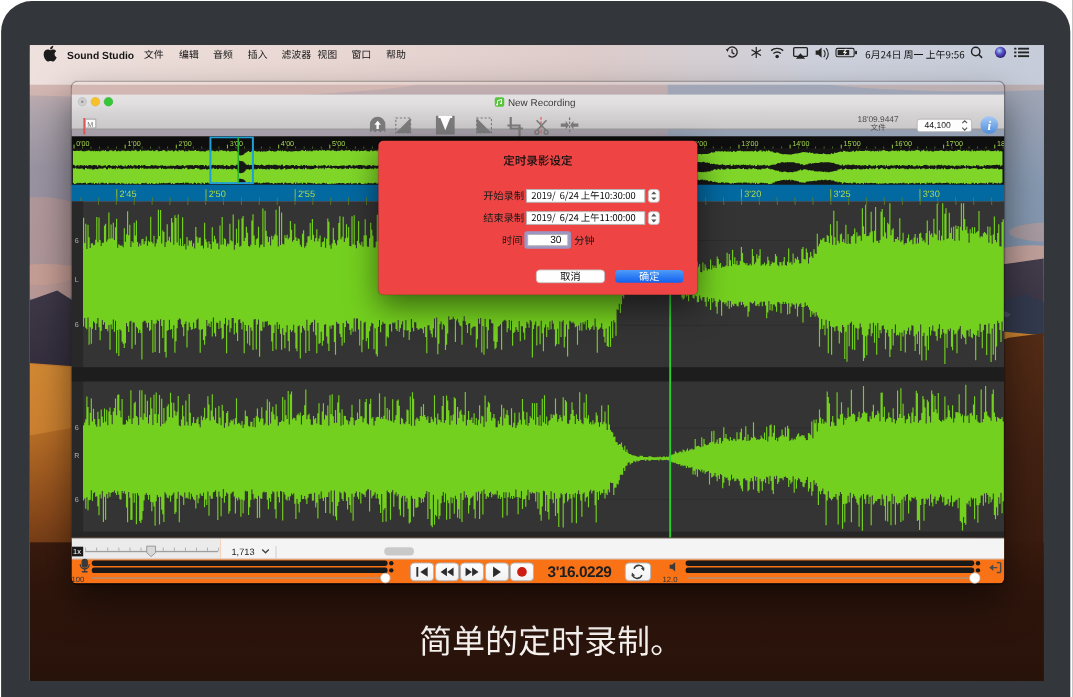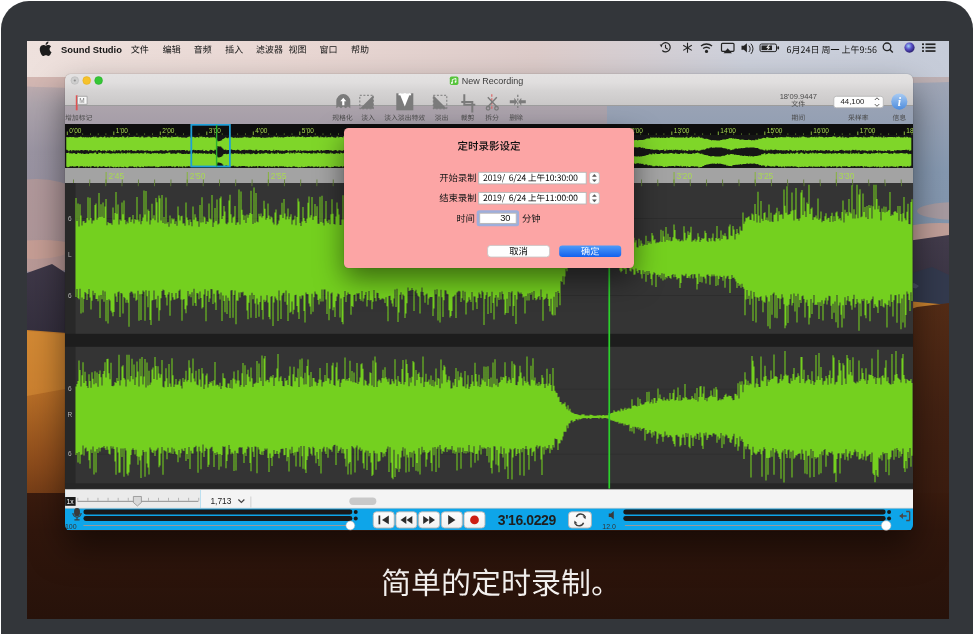--- a/index.html
+++ b/index.html
@@ -1,24 +1,24 @@
 <!DOCTYPE html>
 <html><head><meta charset="utf-8"><style>
 *{margin:0;padding:0;box-sizing:border-box}
 body{width:975px;height:634px;background:#fff;font-family:"Liberation Sans",sans-serif;position:relative;overflow:hidden}
 .bezel{position:absolute;left:1px;top:1px;width:972px;height:633px;background:#33363a;border-radius:28px 28px 0 0}
 .screen{position:absolute;left:26.5px;top:41.2px;width:922px;height:578px;overflow:hidden;background:#888}
 .menubar{position:absolute;left:0;top:0;width:922px;height:36px;background:linear-gradient(90deg,#eee1dd 0%,#e9d7d3 30%,#ddccca 55%,#cdd1dc 78%,#c6ccd9 100%)}
 .window{position:absolute;left:38.2px;top:33px;width:848.8px;height:457px;border-radius:6px;box-shadow:0 16px 34px rgba(0,0,0,0.5),0 0 1px rgba(0,0,0,0.5);overflow:hidden}
-.chrome{position:absolute;left:0;top:0;width:848.8px;height:32px;background:linear-gradient(#e4e2e2 0%,#e0dede 28%,#d5d3d3 55%,#cac8c8 100%);border-bottom:1px solid #9c9c9c}
+.chrome{position:absolute;left:0;top:12px;width:848.8px;height:32px;background:linear-gradient(#e4e2e2 0%,#e0dede 28%,#d5d3d3 55%,#cac8c8 100%);border-bottom:1px solid #9c9c9c}
 .overview{position:absolute;left:0;top:49.5px;width:848.8px;height:44.5px;background:#151515}
-.zoomruler{position:absolute;left:0;top:94px;width:848.8px;height:15.2px;background:#a3a3a3}
+.zoomruler{position:absolute;left:0;top:94px;width:848.8px;height:15.2px;background:#0369a1}
 .main{position:absolute;left:0;top:109.2px;width:848.8px;height:305.6px;background:#343434}
-.transport{position:absolute;left:0;top:414.8px;width:848.8px;height:41px;background:#0ea5e9;border-top:1px solid #b2b2b2}
-.dialog{position:absolute;left:317.5px;top:86.8px;width:290px;height:140px;background:#fca5a5;border-radius:4.5px;box-shadow:0 11px 28px rgba(0,0,0,0.5),0 0 1px rgba(0,0,0,0.35)}
+.transport{position:absolute;left:0;top:414.8px;width:848.8px;height:41px;background:#f97316;border-top:1px solid #b2b2b2}
+.dialog{position:absolute;left:317.5px;top:86.8px;width:290px;height:140px;background:#ef4444;border-radius:4.5px;box-shadow:0 11px 28px rgba(0,0,0,0.5),0 0 1px rgba(0,0,0,0.35)}
 svg{position:absolute;left:0;top:0;display:block}
 </style></head><body>
 <div class="bezel"></div>
 <div class="screen">
 <svg width="922" height="578" viewBox="0 0 922 578" style="position:absolute;left:0;top:0">
 <defs>
 <linearGradient id="sky" x1="0" y1="0" x2="0" y2="1">
  <stop offset="0" stop-color="#d8bdb6"></stop>
           <stop offset="0.1" stop-color="#c9b1b1"></stop>
  <stop offset="0.22" stop-color="#ada4ac"></stop>

